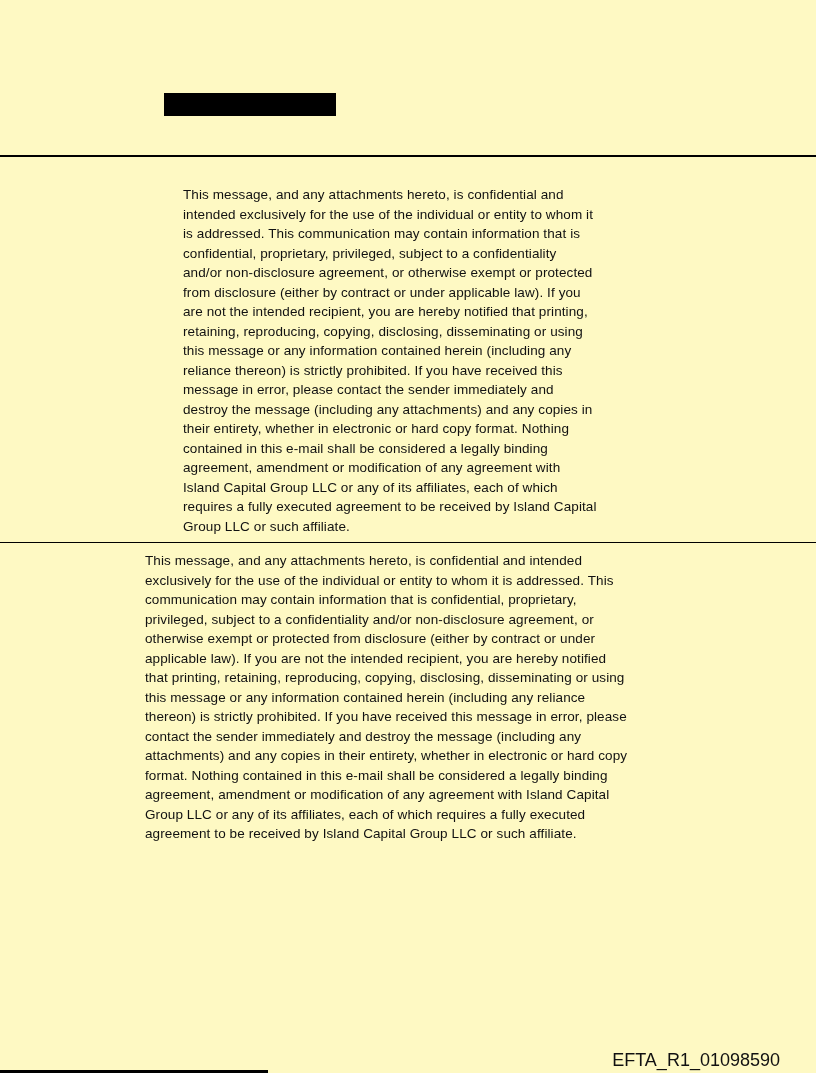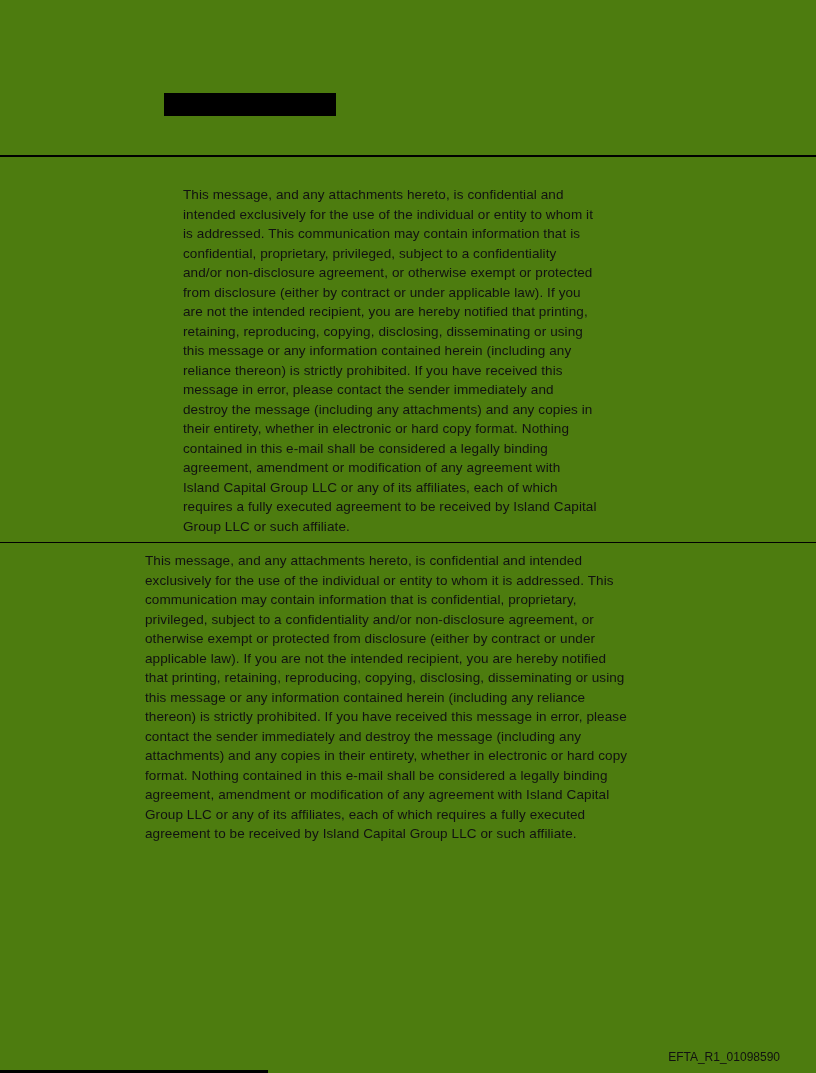--- a/index.html
+++ b/index.html
@@ -4,21 +4,21 @@
 <style>
   html, body {
     margin: 0;
     padding: 0;
     background: #ffffff;
   }
   .page {
     position: relative;
     width: 816px;
     height: 1073px;
-    background: #4d7c0f;
+    background: #fef9c3;
     font-family: "Liberation Sans", sans-serif;
     color: #000000;
     overflow: hidden;
   }
   .redaction-bar {
     position: absolute;
     left: 164px;
     top: 93px;
     width: 172px;
     height: 23px;
@@ -55,21 +55,21 @@
   }
   .disclaimer-2 {
     left: 145px;
     top: 551px;
     width: 550px;
   }
   .bates-number {
     position: absolute;
     right: 36px;
     top: 1050px;
-    font-size: 12px;
+    font-size: 18px;
     color: #111111;
   }
   .page-edge-artifact {
     position: absolute;
     left: 0;
     bottom: 0;
     width: 268px;
     height: 3px;
     background: #000000;
   }

